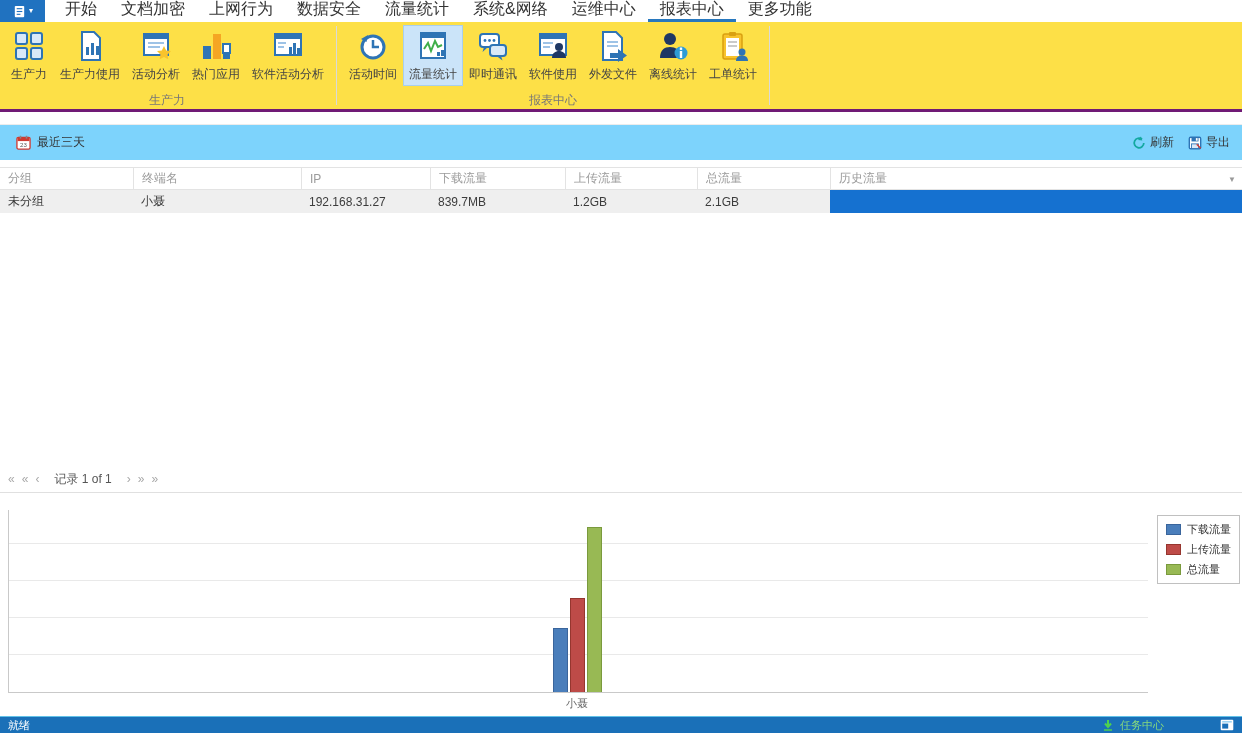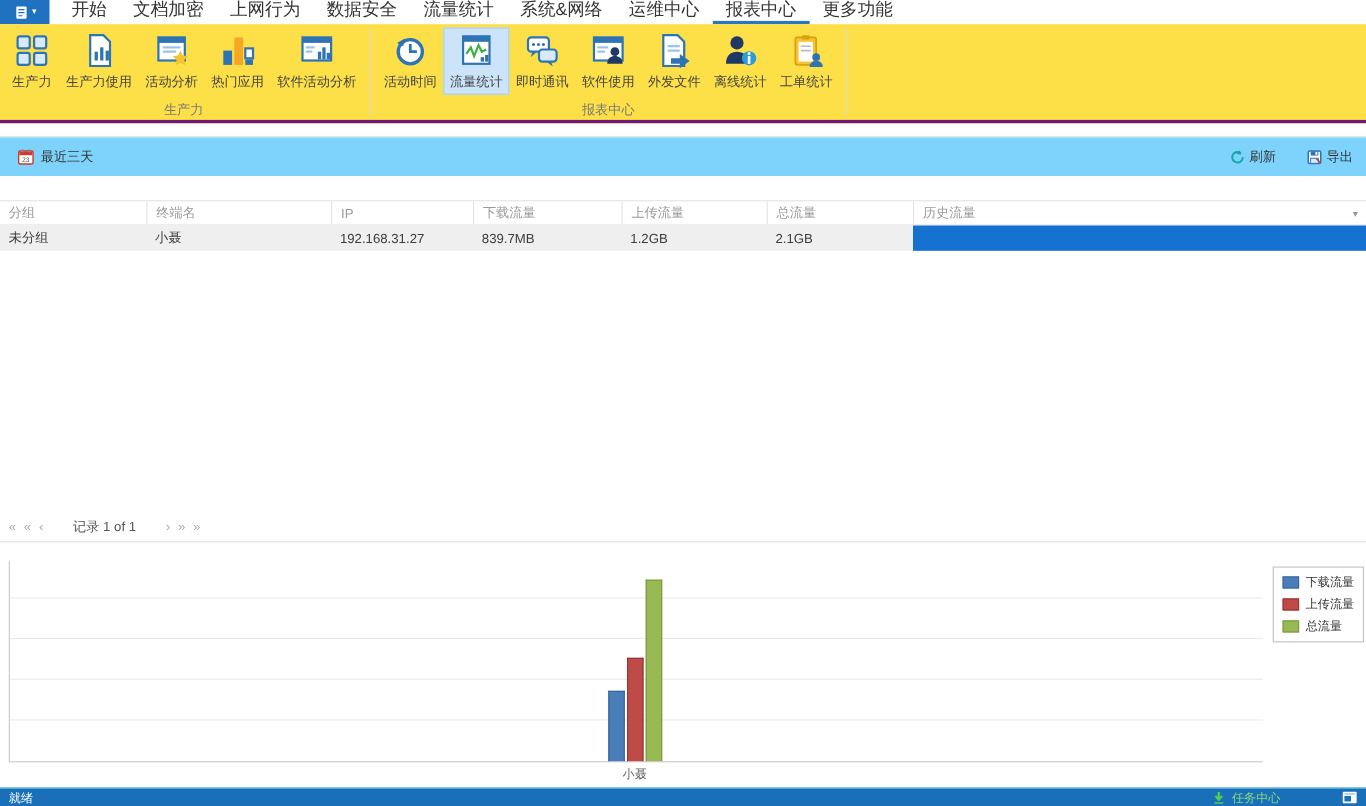--- a/index.html
+++ b/index.html
@@ -30,43 +30,43 @@
   .rlabel { margin-top:3px; font-size:12px; color:#444; white-space:nowrap; }
   .rgroup-label { height:18px; display:flex; align-items:center; justify-content:center;
     font-size:12px; color:#777; }
   .rsep { width:1px; background:#d9d9d9; margin:4px 2px; }
 
   
   .filter-row { position:absolute; top:124px; left:0; right:0; height:36px;
     border-top:1px solid #ececec; display:flex; align-items:center;
     justify-content:space-between; padding:0 12px 0 16px; background:#7dd3fc; }
   .date-filter { display:flex; align-items:center; gap:6px; cursor:pointer; color:#333; }
-  .actions { display:flex; align-items:center; gap:28px; }
+  .actions { display:flex; align-items:center; gap:14px; }
   .action { display:flex; align-items:center; gap:4px; cursor:pointer; color:#333; }
 
   
-  .table { position:absolute; top:182px; left:0; right:0; }
+  .table { position:absolute; top:167px; left:0; right:0; }
   .thead { display:flex; height:23px; border-top:1px solid #e3e3e3;
     border-bottom:1px solid #e3e3e3; background:#fff; }
   .th { display:flex; align-items:center; padding-left:8px; color:#9b9b9b;
     font-size:12px; border-left:1px solid #e3e3e3; position:relative; cursor:pointer; }
   .th:first-child { border-left:none; }
   .trow { display:flex; height:23px; background:#efefef; cursor:pointer; }
   .td { display:flex; align-items:center; padding-left:8px; color:#3c3c3c; font-size:12px; }
   .col1{width:133px;} .col2{width:168px;} .col3{width:129px;} .col4{width:135px;}
   .col5{width:132px;} .col6{width:133px;} .col7{flex:1;}
   .td.col7 { padding:0; }
   .history-bar { width:100%; height:100%; }
   .col-dd { position:absolute; right:6px; top:7px; font-size:8px; color:#999; cursor:pointer; }
 
   
   .pagination { position:absolute; top:468px; left:0; right:0; height:22px;
     display:flex; align-items:center; padding-left:8px; gap:7px; background:#fff; }
   .pg { color:#a9a9a9; font-size:12px; cursor:pointer; line-height:1; }
-  .pg-label { color:#555; font-size:12px; margin:0 20px; }
+  .pg-label { color:#555; font-size:12px; margin:0 8px; }
 
   
   .chart-section { position:absolute; top:492px; left:0; right:0; bottom:17px;
     border-top:1px solid #e0e0e0; background:#fff; }
   .plot { position:absolute; left:8px; top:17px; width:1140px; height:183px;
     border-left:1px solid #c9c9c9; border-bottom:1px solid #c9c9c9; }
   .gridline { position:absolute; left:0; right:0; height:1px; background:#e9e9e9; }
   .g1{bottom:37px;} .g2{bottom:74px;} .g3{bottom:111px;} .g4{bottom:148px;}
   .chart-bar { position:absolute; bottom:0; width:15px; border:1px solid transparent;
     border-bottom:none; }

